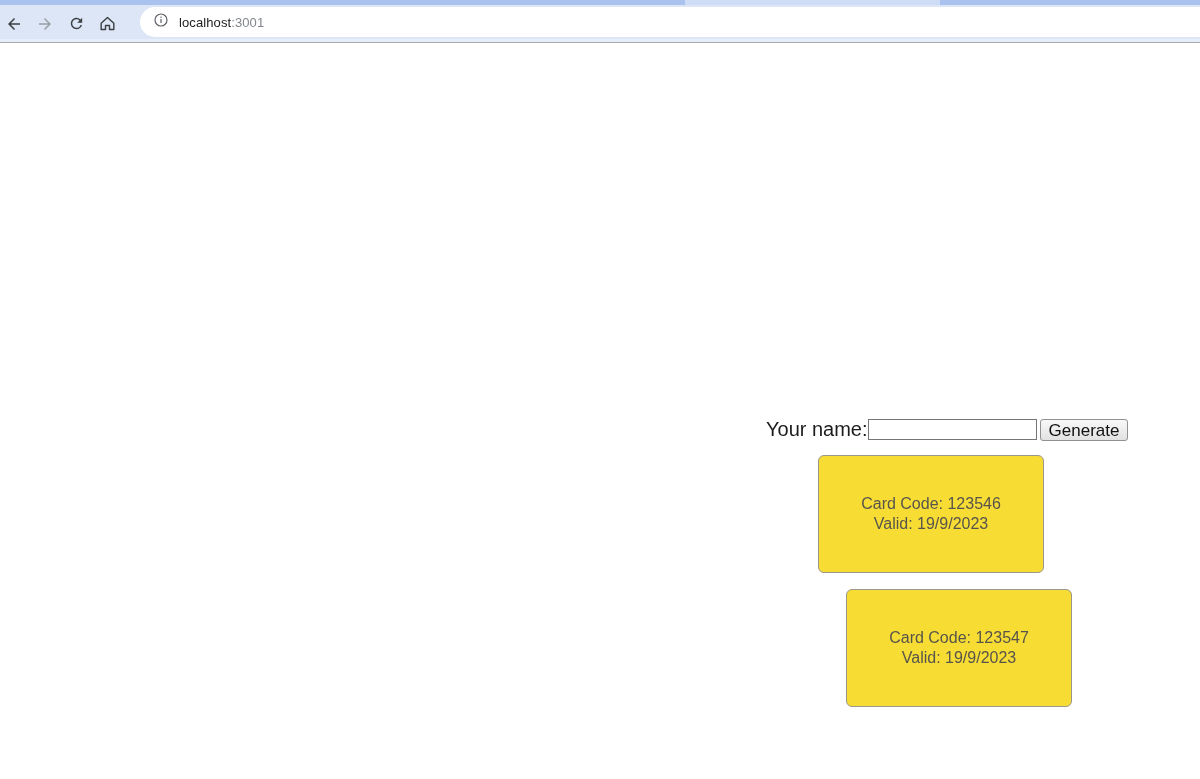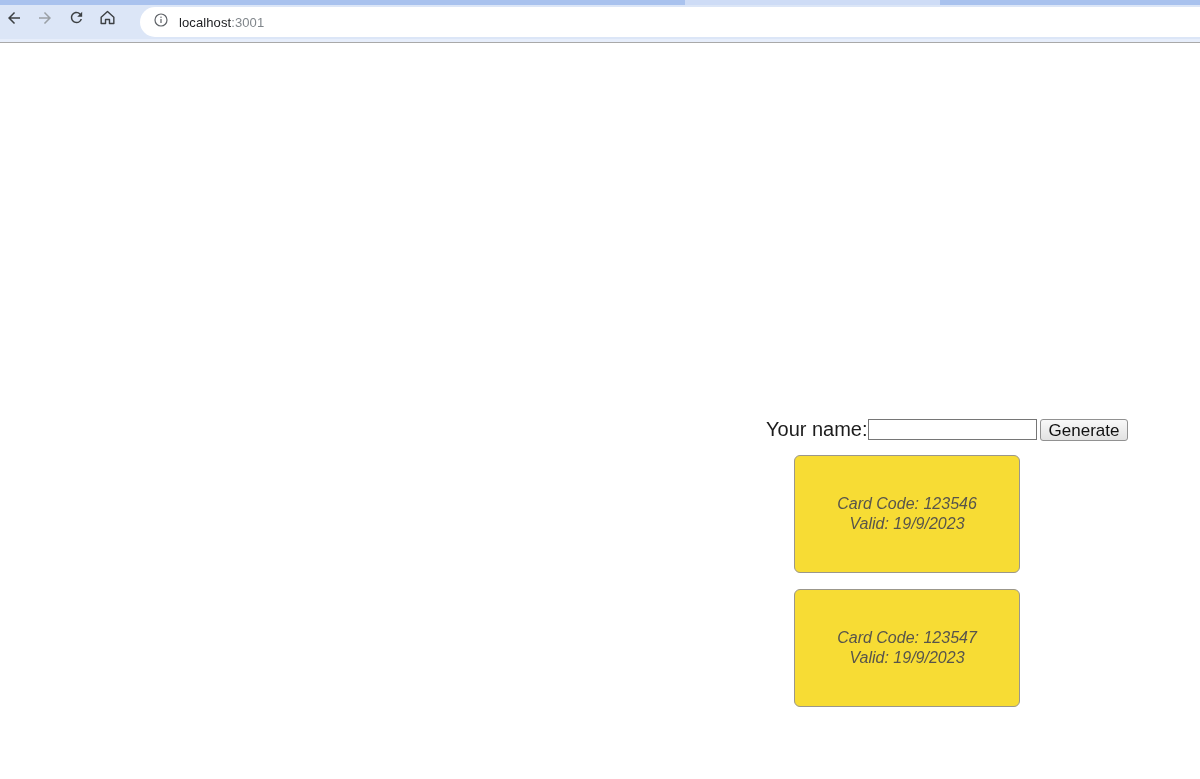--- a/index.html
+++ b/index.html
@@ -21,21 +21,21 @@
     position: absolute;
     left: 685px; top: 0;
     width: 255px; height: 5px;
     background: #cedcf6;
   }
   .toolbar {
     position: relative;
     height: 34px;
     background: #dce6f7;
     display: flex;
-    align-items: flex-start;
+    align-items: flex-end;
     padding-left: 0;
   }
   .nav-btn {
     width: 28px; height: 28px;
     border: none;
     background: transparent;
     border-radius: 50%;
     display: flex;
     align-items: center;
     justify-content: center;
@@ -102,42 +102,41 @@
     font-size: 17px;
     color: #111111;
     background: linear-gradient(#f8f8f8, #e2e2e2);
     border: 1px solid #919191;
     border-radius: 3px;
     font-family: "Liberation Sans", sans-serif;
     cursor: pointer;
   }
   .cards {
     position: absolute;
-    left: 794px;
+    left: 818px;
     top: 412px; 
     display: flex;
     flex-direction: column;
-    font-style: italic;
   }
   .card {
     width: 226px;
     height: 118px;
     background: #f7dc34;
     border: 1px solid #9b978b;
     border-radius: 6px;
     display: flex;
     flex-direction: column;
     align-items: center;
     justify-content: center;
     color: #57544c;
     font-size: 16px;
     line-height: 20px;
     text-align: center;
   }
-  .card + .card { margin-top: 16px; }
+  .card + .card { margin-top: 16px; margin-left: 28px; }
 </style>
 </head>
 <body>
 
 <div class="browser-chrome">
   <div class="tab-strip-edge">
     <div class="tab-strip-light"></div>
   </div>
 
   <div class="toolbar">

